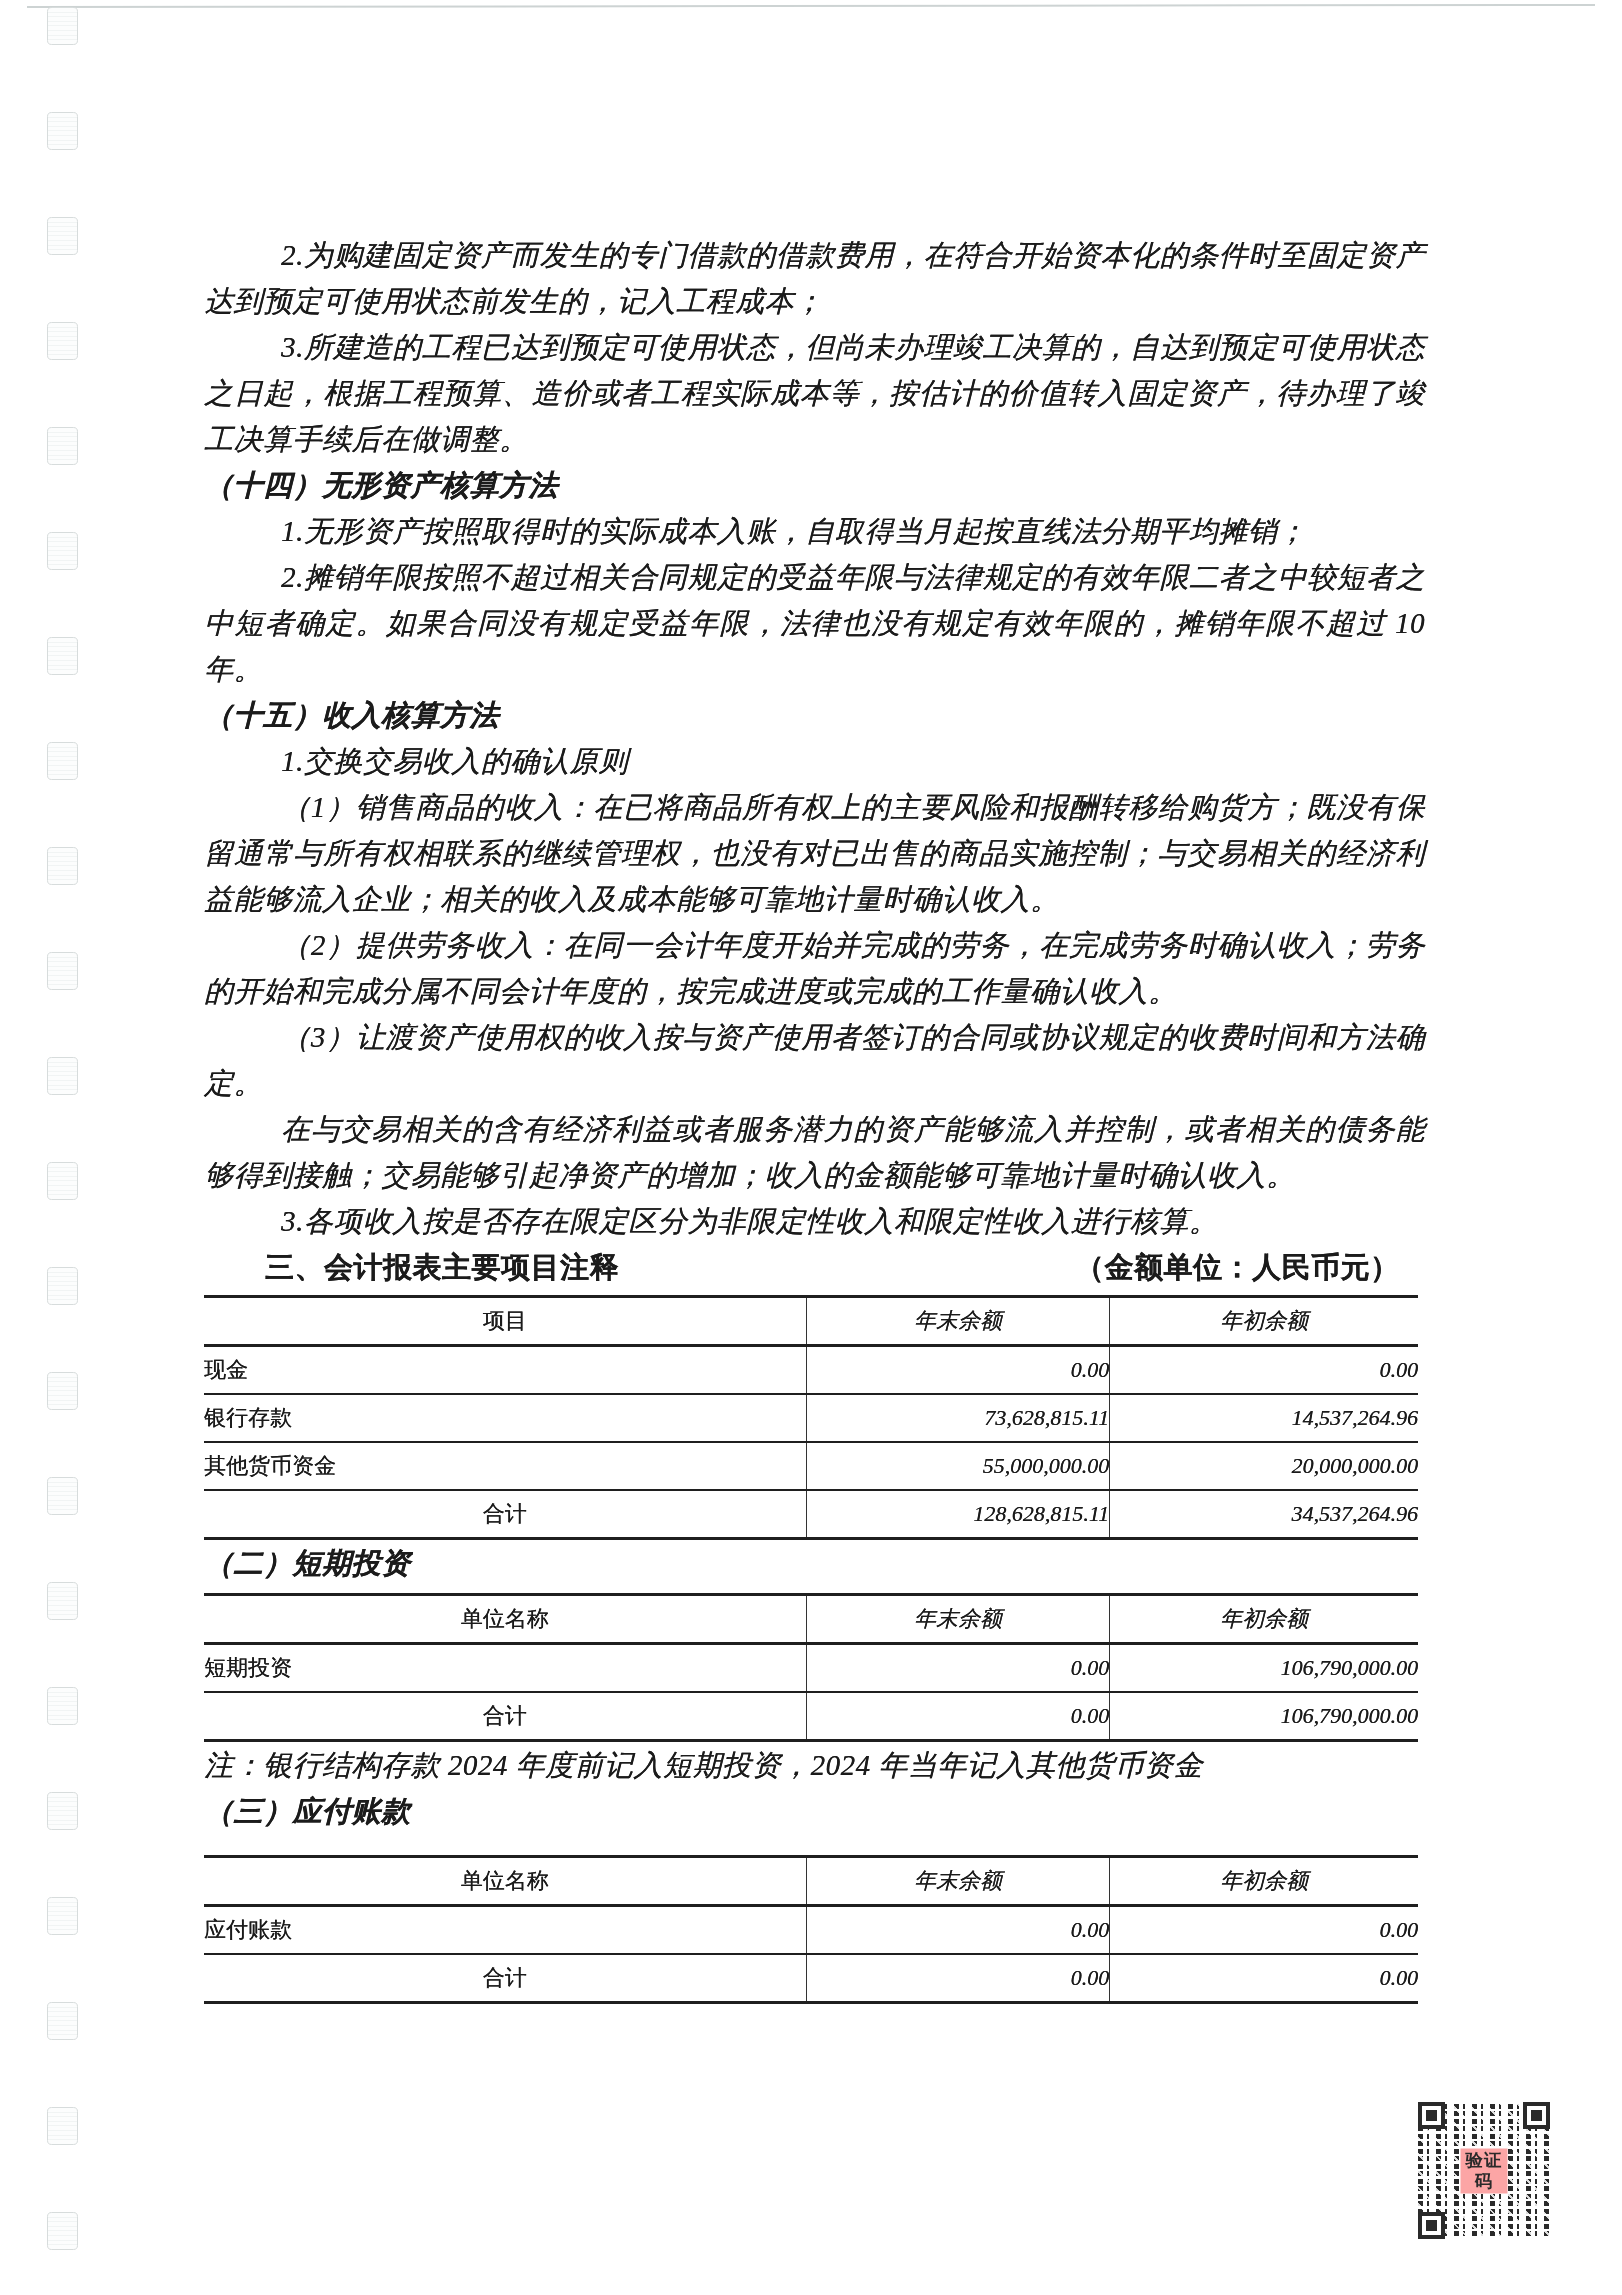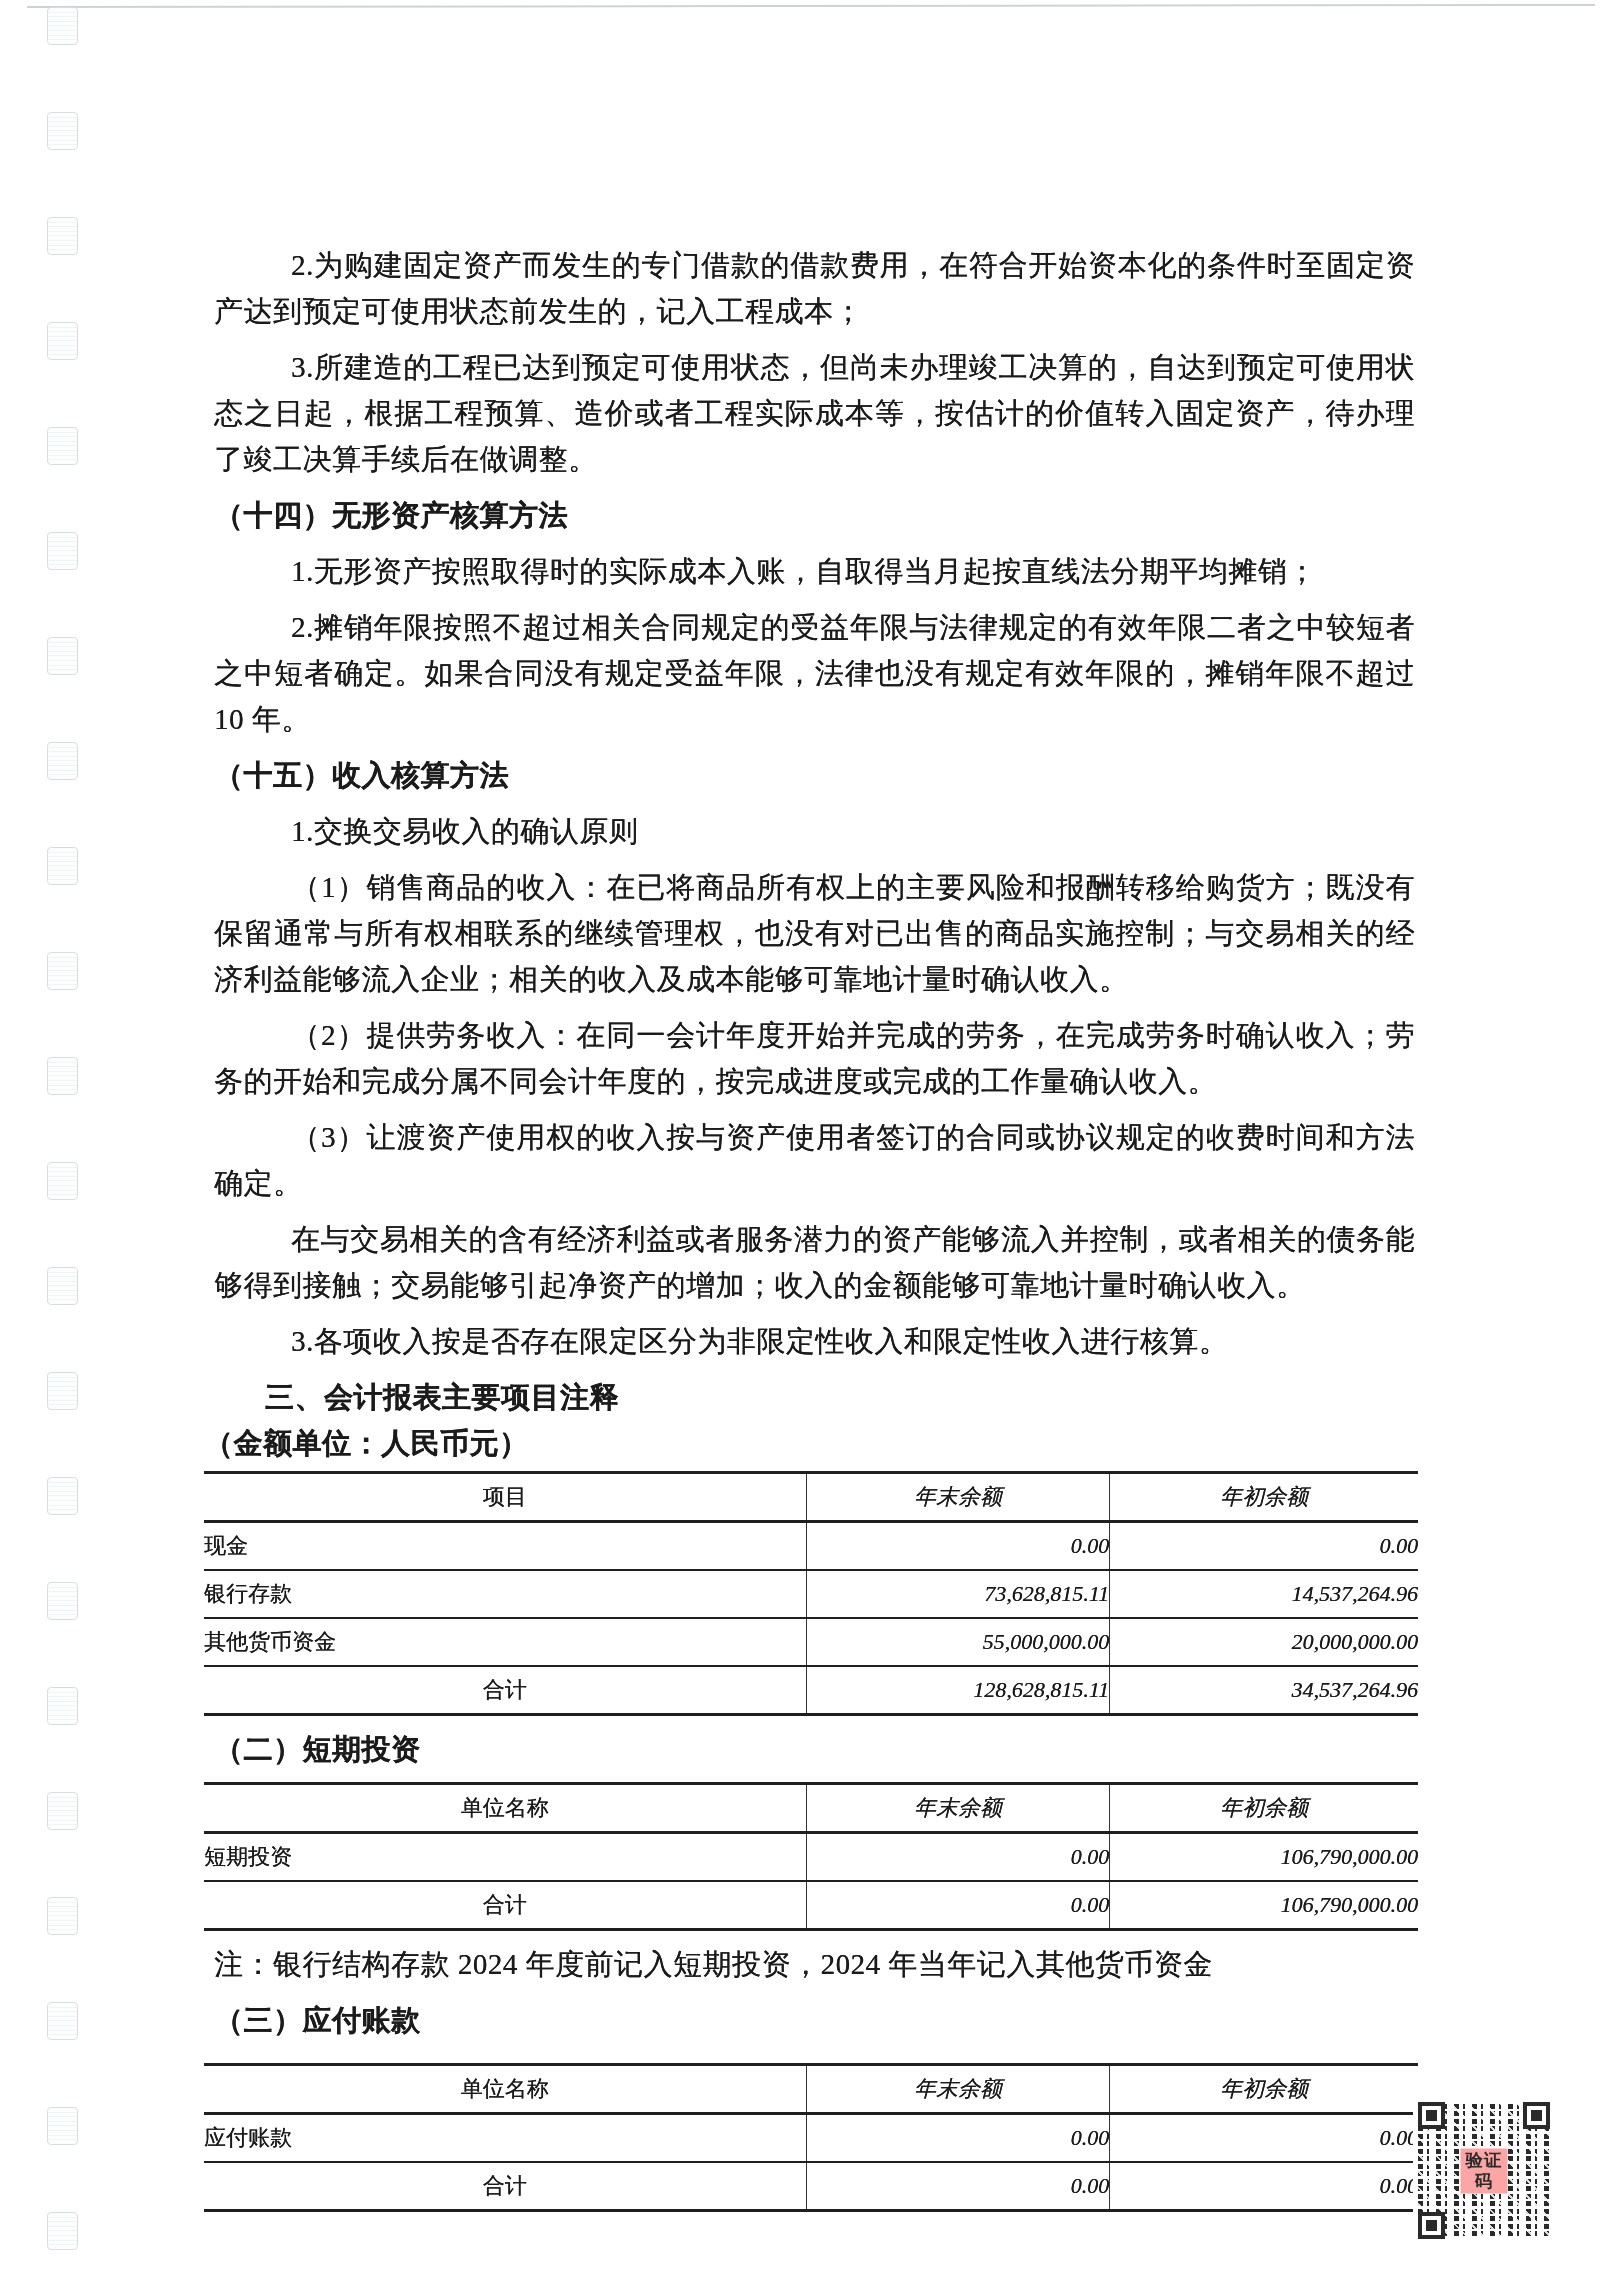--- a/index.html
+++ b/index.html
@@ -25,29 +25,29 @@
     border:1.5px solid #d7dcdc;border-radius:4.6px;
     background:repeating-linear-gradient(180deg,#fcfdfd 0 3.6px,#f1f4f4 3.6px 4.6px);
   }
   
   .content{
     position:absolute;left:204px;top:0;width:1221px;
     font-size:29px;line-height:46px;letter-spacing:0.5px;
     padding-top:232px;text-align:justify;
     text-shadow:0.2px 0 0 currentColor;
   }
-  .content p{margin:10px;}
+  .content p{margin:0;font-style:italic;}
   .indent{text-indent:77px;}
   .hd{font-weight:bold;}
   .hd-block{margin-left:61px;font-weight:bold;}
   .mb8{margin-bottom:4.1px;}  .mb10{margin-bottom:5.1px;}
   .mb12{margin-bottom:6.1px;}
   .h3row{
     display:flex;justify-content:space-between;align-items:flex-start;
-    padding-right:25.5px;margin-bottom:5.1px;flex-direction:column;
+    padding-right:25.5px;margin-bottom:5.1px;
   }
   .h3row .left{margin-left:61px;}
   
   table.fin{
     width:1214px;margin-left:0;
     border-collapse:collapse;table-layout:fixed;
     font-size:22px;letter-spacing:0;
     border-top:3.6px solid #1f1f1f;border-bottom:3.6px solid #1f1f1f;
   }
   table.fin th{

